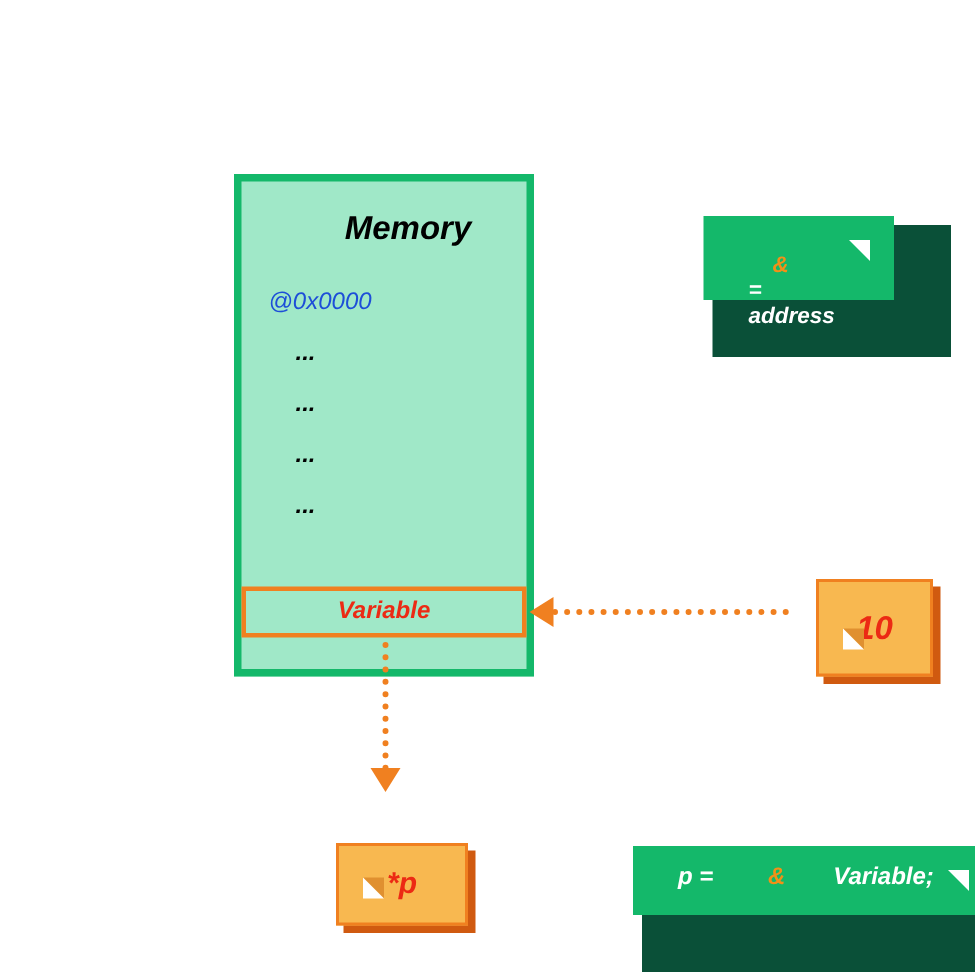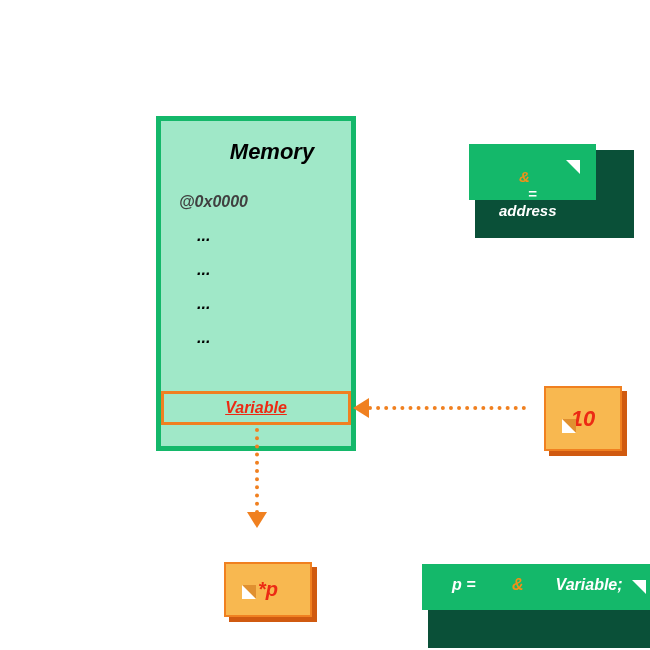--- a/index.html
+++ b/index.html
@@ -24,24 +24,24 @@
     width: 100%;
     text-align: center;
     font-weight: 900;
     font-style: italic;
     font-size: 22px;
     color: #000;
     margin-top: 18px;
     margin-bottom: 28px;
   }
   .addr {
-    font-weight: 700;
+    font-weight: 400;
     font-style: italic;
     font-size: 16px;
-    color: #404040;
+    color: #1d4ed8;
     margin-left: 18px;
     margin-bottom: 6px;
   }
   .dots {
     font-weight: 900;
     font-style: italic;
     font-size: 16px;
     color: #000;
     margin-left: 36px;
     margin-bottom: 6px;
@@ -53,21 +53,20 @@
     width: 190px;
     height: 34px;
     border: 3px solid #f08020;
     background: transparent;
     text-align: center;
     font-weight: 800;
     font-style: italic;
     font-size: 16px;
     color: #ec2a14;
     line-height: 28px;
-    text-decoration: underline;
   }
   
   .green-card-wrap {
     position: absolute;
   }
   .green-shadow {
     position: absolute;
     left: 6px;
     top: 6px;
     width: 100%;
@@ -78,21 +77,21 @@
     position: relative;
     background: #14b86a;
     color: #fff;
     font-weight: 800;
     font-style: italic;
     padding: 8px 14px;
     font-size: 15px;
   }
   .green-card .amp { color: #f29018; }
   .green-card .star { color: #ec2a14; }
-  .legend-wrap { left: 405px; top: 80px; width: 159px; text-align: center; }
+  .legend-wrap { left: 405px; top: 80px; width: 159px; }
   .legend-wrap .green-card { height: 56px; }
   .code-wrap { left: 358px; top: 500px; width: 272px; }
   .code-wrap .green-card { height: 46px; padding: 12px 14px; font-size: 16px; }
   .fold-green {
     position: absolute;
     right: 0;
     top: 0;
     width: 0; height: 0;
     border-top: 14px solid #ffffff;
     border-left: 14px solid transparent;

